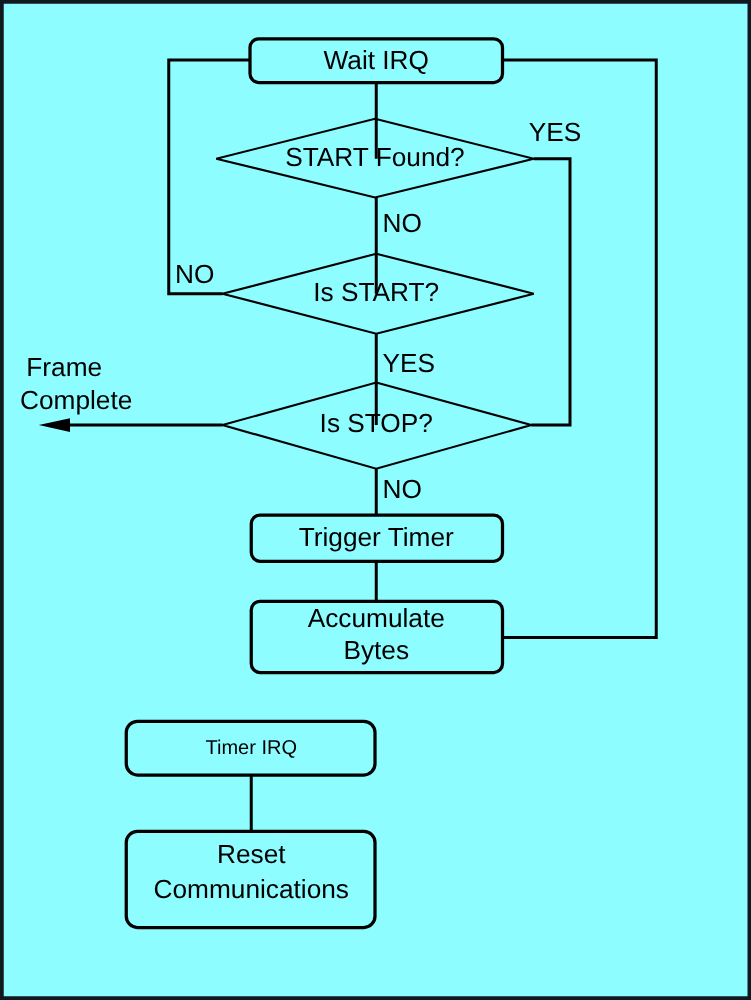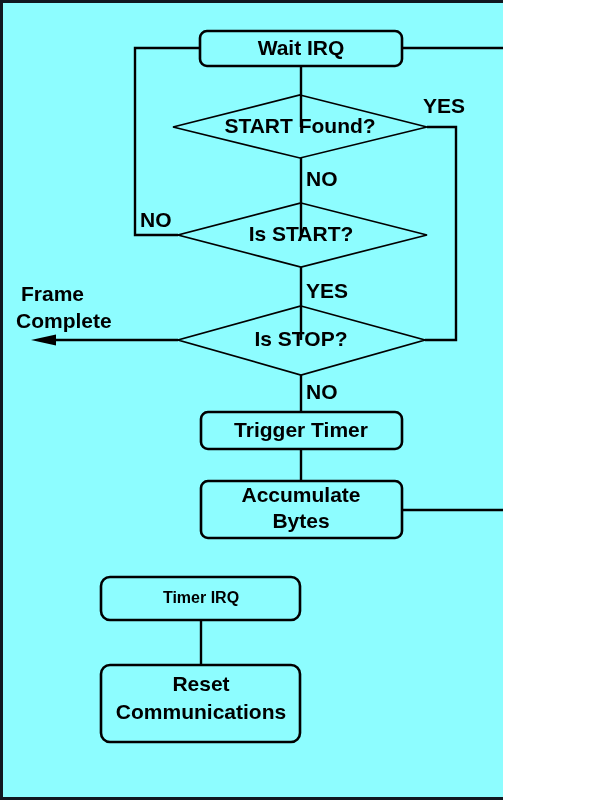--- a/index.html
+++ b/index.html
@@ -2,25 +2,24 @@
 <html><head>
 <meta charset="utf-8">
 <style>
   html, body {
     margin: 0;
     padding: 0;
     background: #ffffff;
   }
   #canvas {
     position: relative;
-    width: 503px;
+    width: 601px;
     height: 800px;
     overflow: hidden;
     font-family: "Liberation Sans", sans-serif;
-    font-weight: bold;
   }
   #flow-svg {
     display: block;
     width: 601px;
     height: 800px;
   }
   .node-shape {
     fill: none;
     stroke: #000000;
     stroke-width: 2.6;

